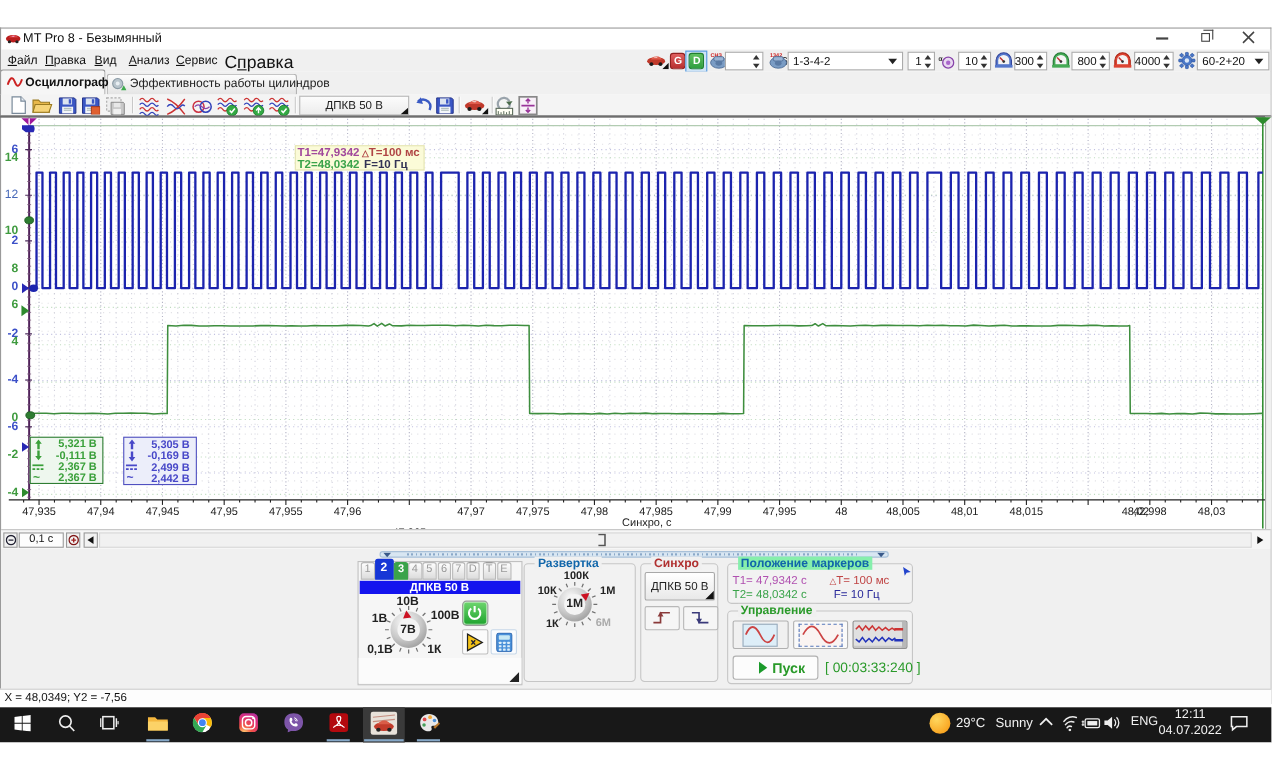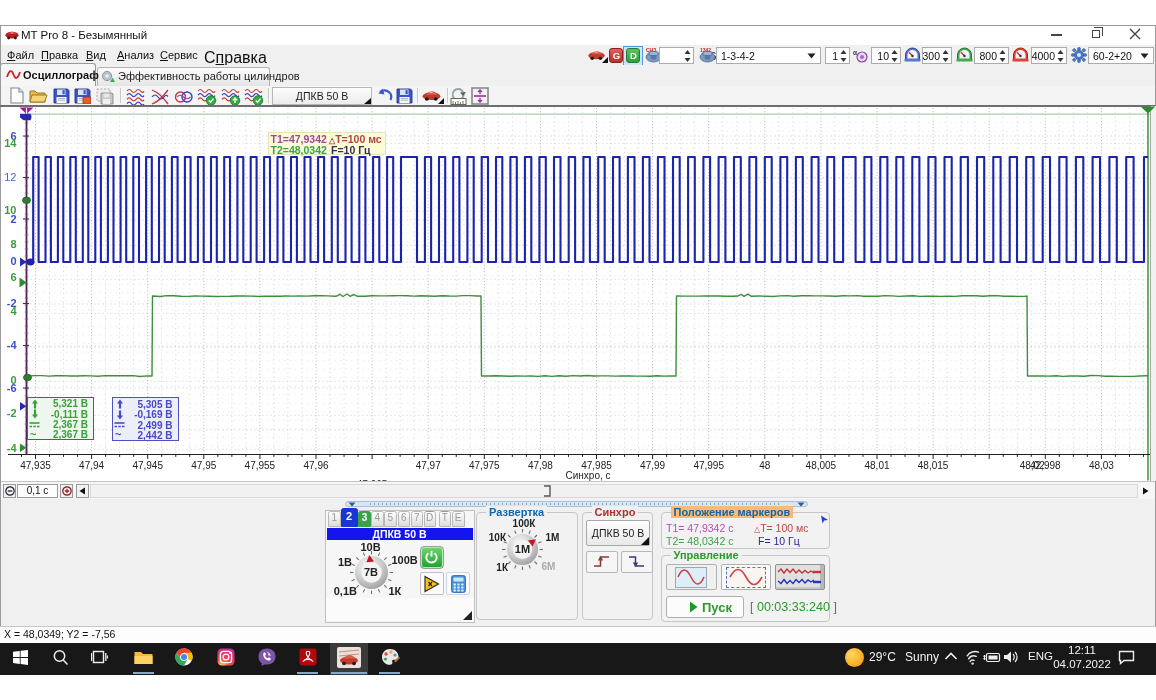--- a/index.html
+++ b/index.html
@@ -810,21 +810,21 @@
 <svg class="a" style="left:593px;top:554px" width="17" height="15" viewBox="0 0 17 15">
     <path d="M1 12 L7.5 12 L7.5 3 L16 3" stroke="#8a3a3a" stroke-width="1.5" fill="none"></path>
     <path d="M7.5 2 L4.8 6.5 L10.2 6.5 Z" fill="#8a3a3a"></path>
   </svg>
 <div class="a" style="left:621px;top:550.5px;width:31.5px;height:22.5px;background:#f6f6f6;border:1px solid #b8b8b8;border-radius:2px;"></div>
 <svg class="a" style="left:628px;top:554px" width="17" height="15" viewBox="0 0 17 15">
     <path d="M1 3 L7.5 3 L7.5 12 L16 12" stroke="#3a3a7a" stroke-width="1.5" fill="none"></path>
     <path d="M7.5 13 L4.8 8.5 L10.2 8.5 Z" fill="#3a3a7a"></path>
   </svg>
 <div class="a" style="left:660.5px;top:512px;width:169.5px;height:37px;background:#f2f2f2;border:1px solid #c6c6c6;border-radius:4px;"></div>
-<div class="tx" style="left:670.5px;top:506px;font-size:11px;font-weight:bold;color:#16a;background:#fdba74;padding:0 3px;">Положение маркеров</div>
+<div class="tx" style="left:670.5px;top:506px;font-size:11px;font-weight:bold;color:#16a;background:#86efac;padding:0 3px;">Положение маркеров</div>
 <svg class="a" style="left:820px;top:515px" width="9" height="9" viewBox="0 0 9 9">
     <path d="M1 0.5 L8 5 L4.2 5.6 L2.5 8.5 Z" fill="#2244cc"></path>
   </svg>
 <div class="tx" style="left:666px;top:521.5px;font-size:10.5px;color:#b050b0;font-weight:normal;">T1= 47,9342 с</div>
 <div class="tx" style="left:754px;top:521.5px;font-size:10.5px;color:#c04545;font-weight:normal;"><span style="font-size:8px">△</span>T= 100 мс</div>
 <div class="tx" style="left:666px;top:535px;font-size:10.5px;color:#3aa34a;font-weight:normal;">T2= 48,0342 с</div>
 <div class="tx" style="left:758px;top:535px;font-size:10.5px;color:#2a2a9a;font-weight:normal;">F= 10 Гц</div>
 <div class="a" style="left:660.5px;top:555px;width:169.5px;height:66.5px;background:#f2f2f2;border:1px solid #c6c6c6;border-radius:4px;"></div>
 <div class="tx" style="left:670.5px;top:549px;font-size:11px;font-weight:bold;color:#2a9a2a;background:#f0f0f0;padding:0 3px;">Управление</div>
 <div class="a" style="left:665.5px;top:564px;width:51px;height:26px;background:#f0f0f0;border:1px solid #b0b0b0;border-radius:2px;"></div>

